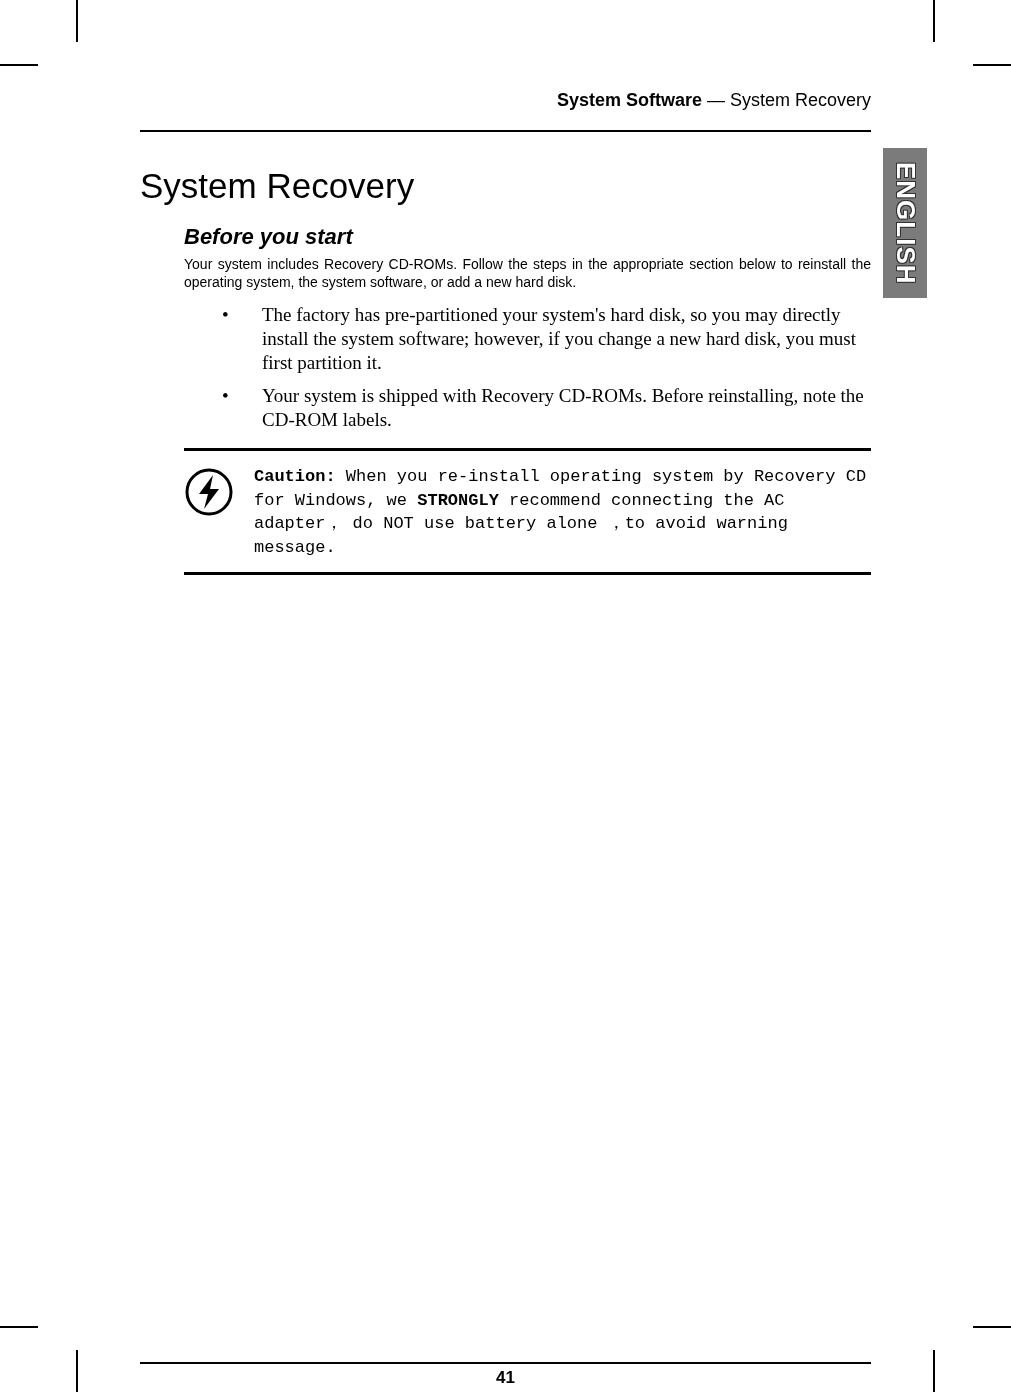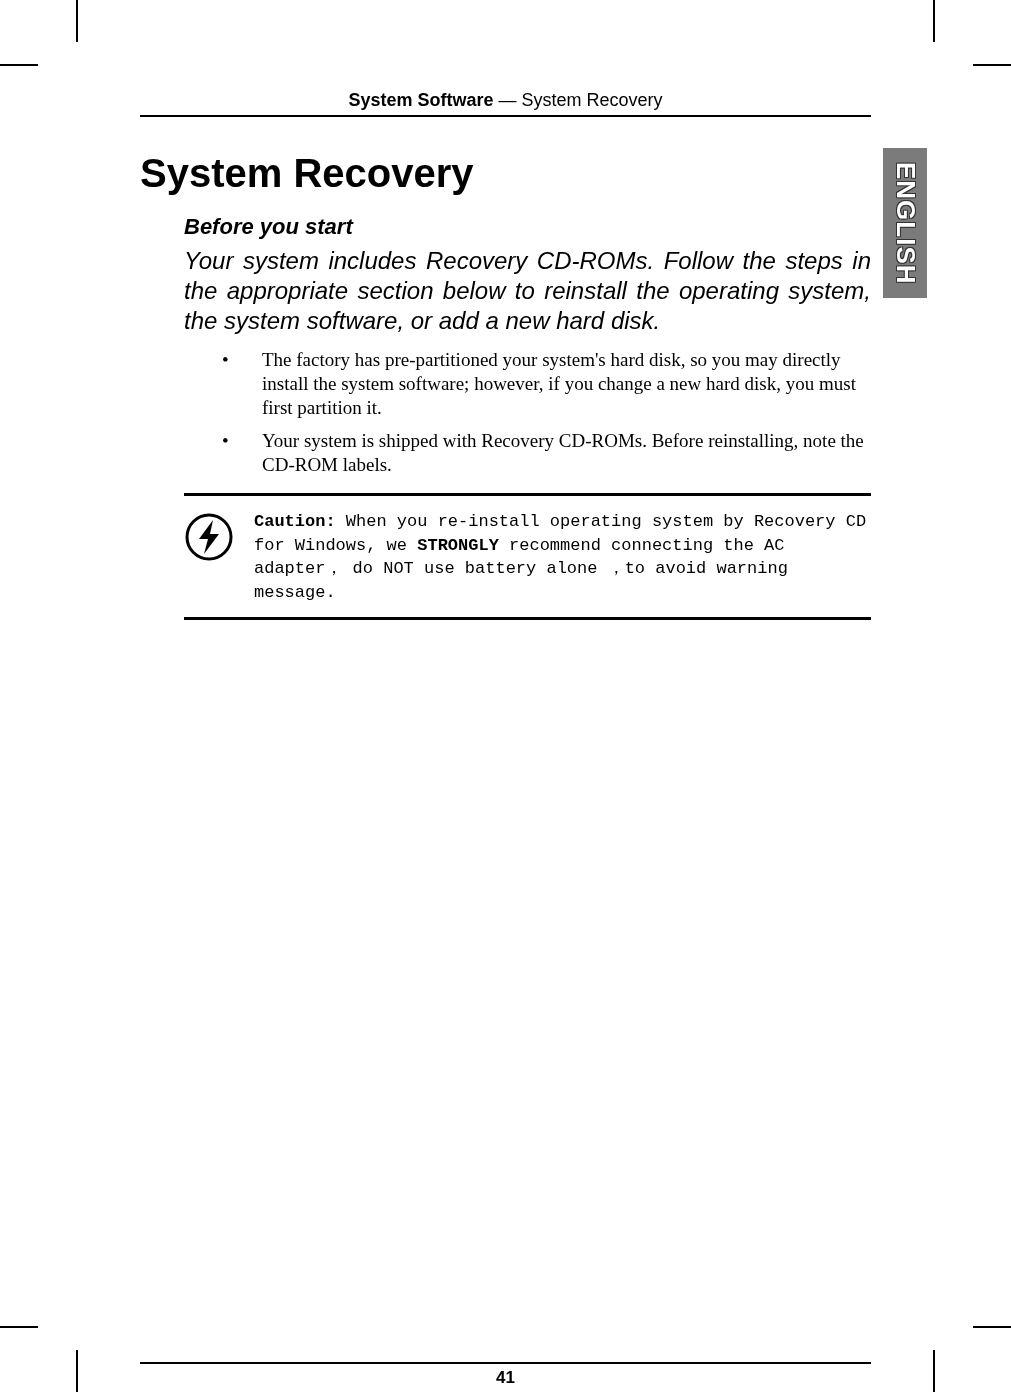--- a/index.html
+++ b/index.html
@@ -22,23 +22,23 @@
 
   .page {
     position: absolute;
     top: 90px;
     left: 140px;
     right: 140px;
     bottom: 90px;
   }
 
   .running-head {
-    text-align: center;
+    text-align: right;
     font-size: 18px;
-    padding-bottom: 4px;
+    padding-bottom: 19px;
     border-bottom: 2.5px solid #000;
   }
   .running-head .bold { font-weight: bold; }
 
   .side-tab {
     position: absolute;
     top: 148px;
     right: 84px;
     width: 44px;
     height: 150px;
@@ -51,39 +51,38 @@
     writing-mode: vertical-rl;
     text-orientation: mixed;
     font-weight: bold;
     font-size: 26px;
     letter-spacing: 1px;
     color: #fff;
     text-shadow: 1px 1px 0 #333, -1px -1px 0 #333, 1px -1px 0 #333, -1px 1px 0 #333;
   }
 
   h1 {
-    font-size: 40px;
-    font-weight: bold;
+    font-size: 35px;
+    font-weight: normal;
     margin-top: 34px;
     margin-bottom: 18px;
   }
   h2 {
     font-size: 22px;
     font-style: italic;
     font-weight: bold;
     margin-left: 44px;
     margin-bottom: 6px;
   }
   .intro {
-    font-size: 24px;
+    font-size: 14px;
     margin-left: 44px;
     text-align: justify;
     line-height: 1.25;
     margin-bottom: 12px;
-    font-style: italic;
   }
   ul.bullets {
     list-style: none;
     margin-left: 78px;
   }
   ul.bullets li {
     position: relative;
     padding-left: 44px;
     font-size: 19px;
     line-height: 1.25;

